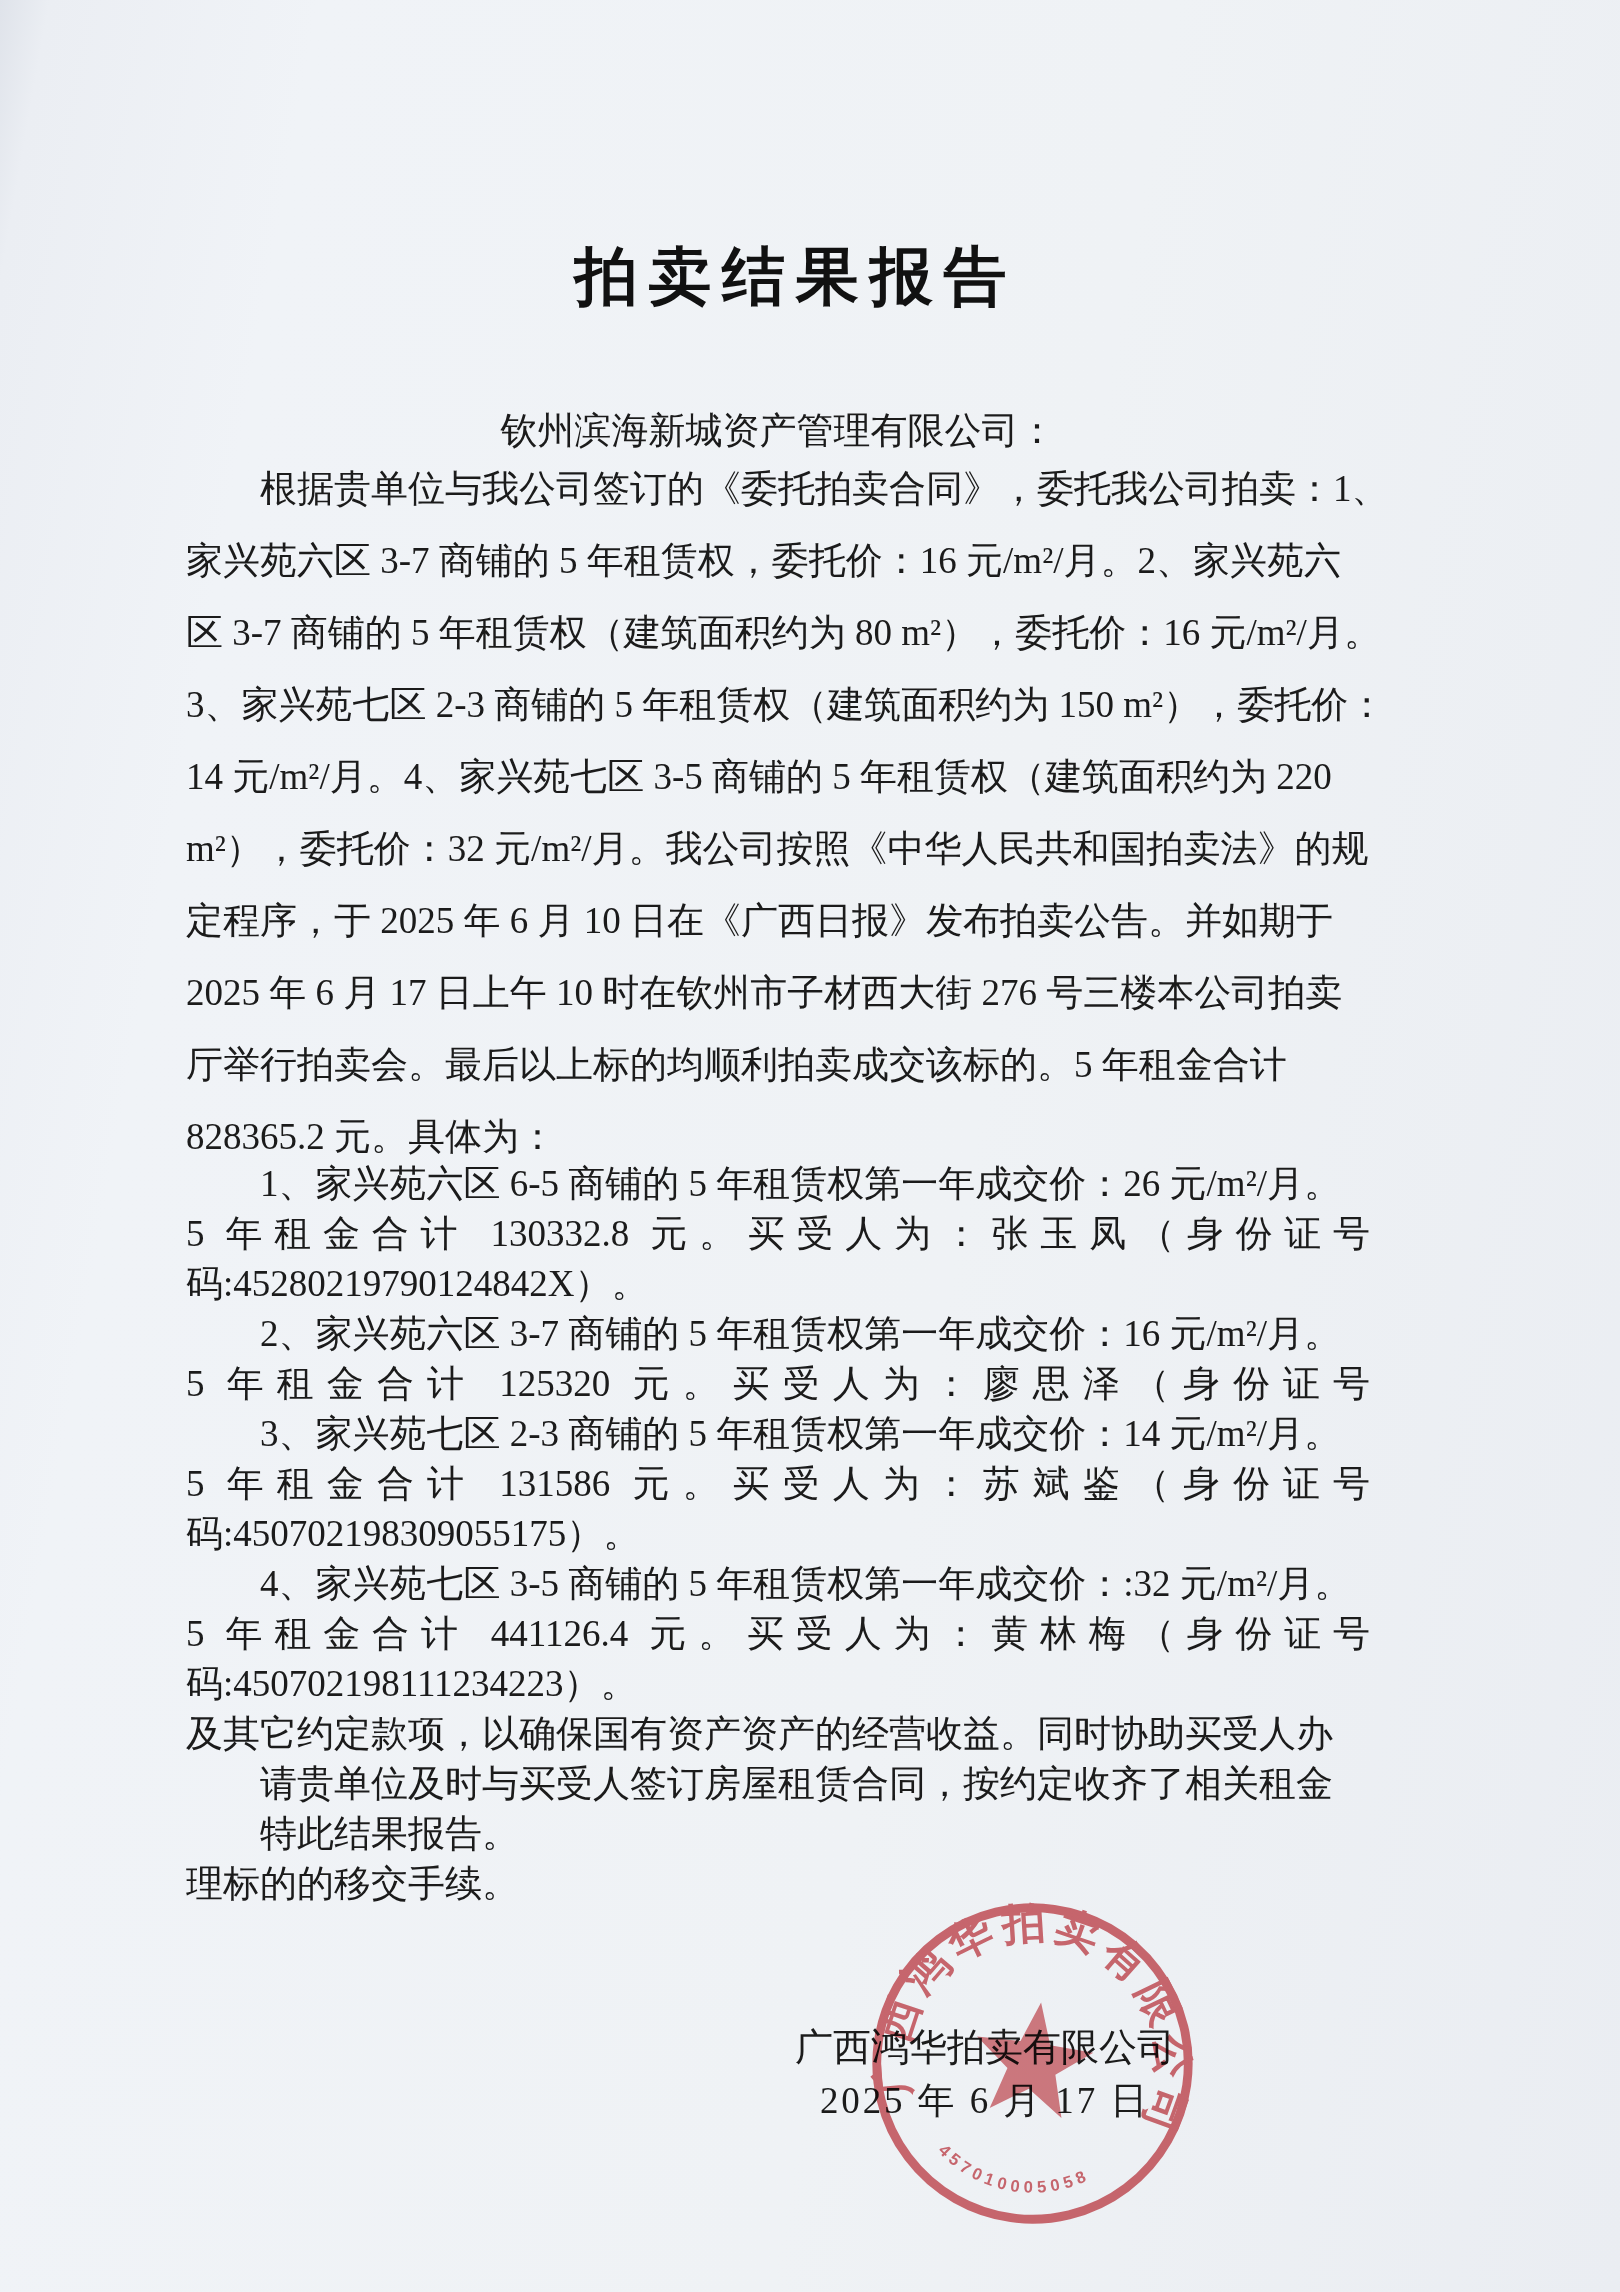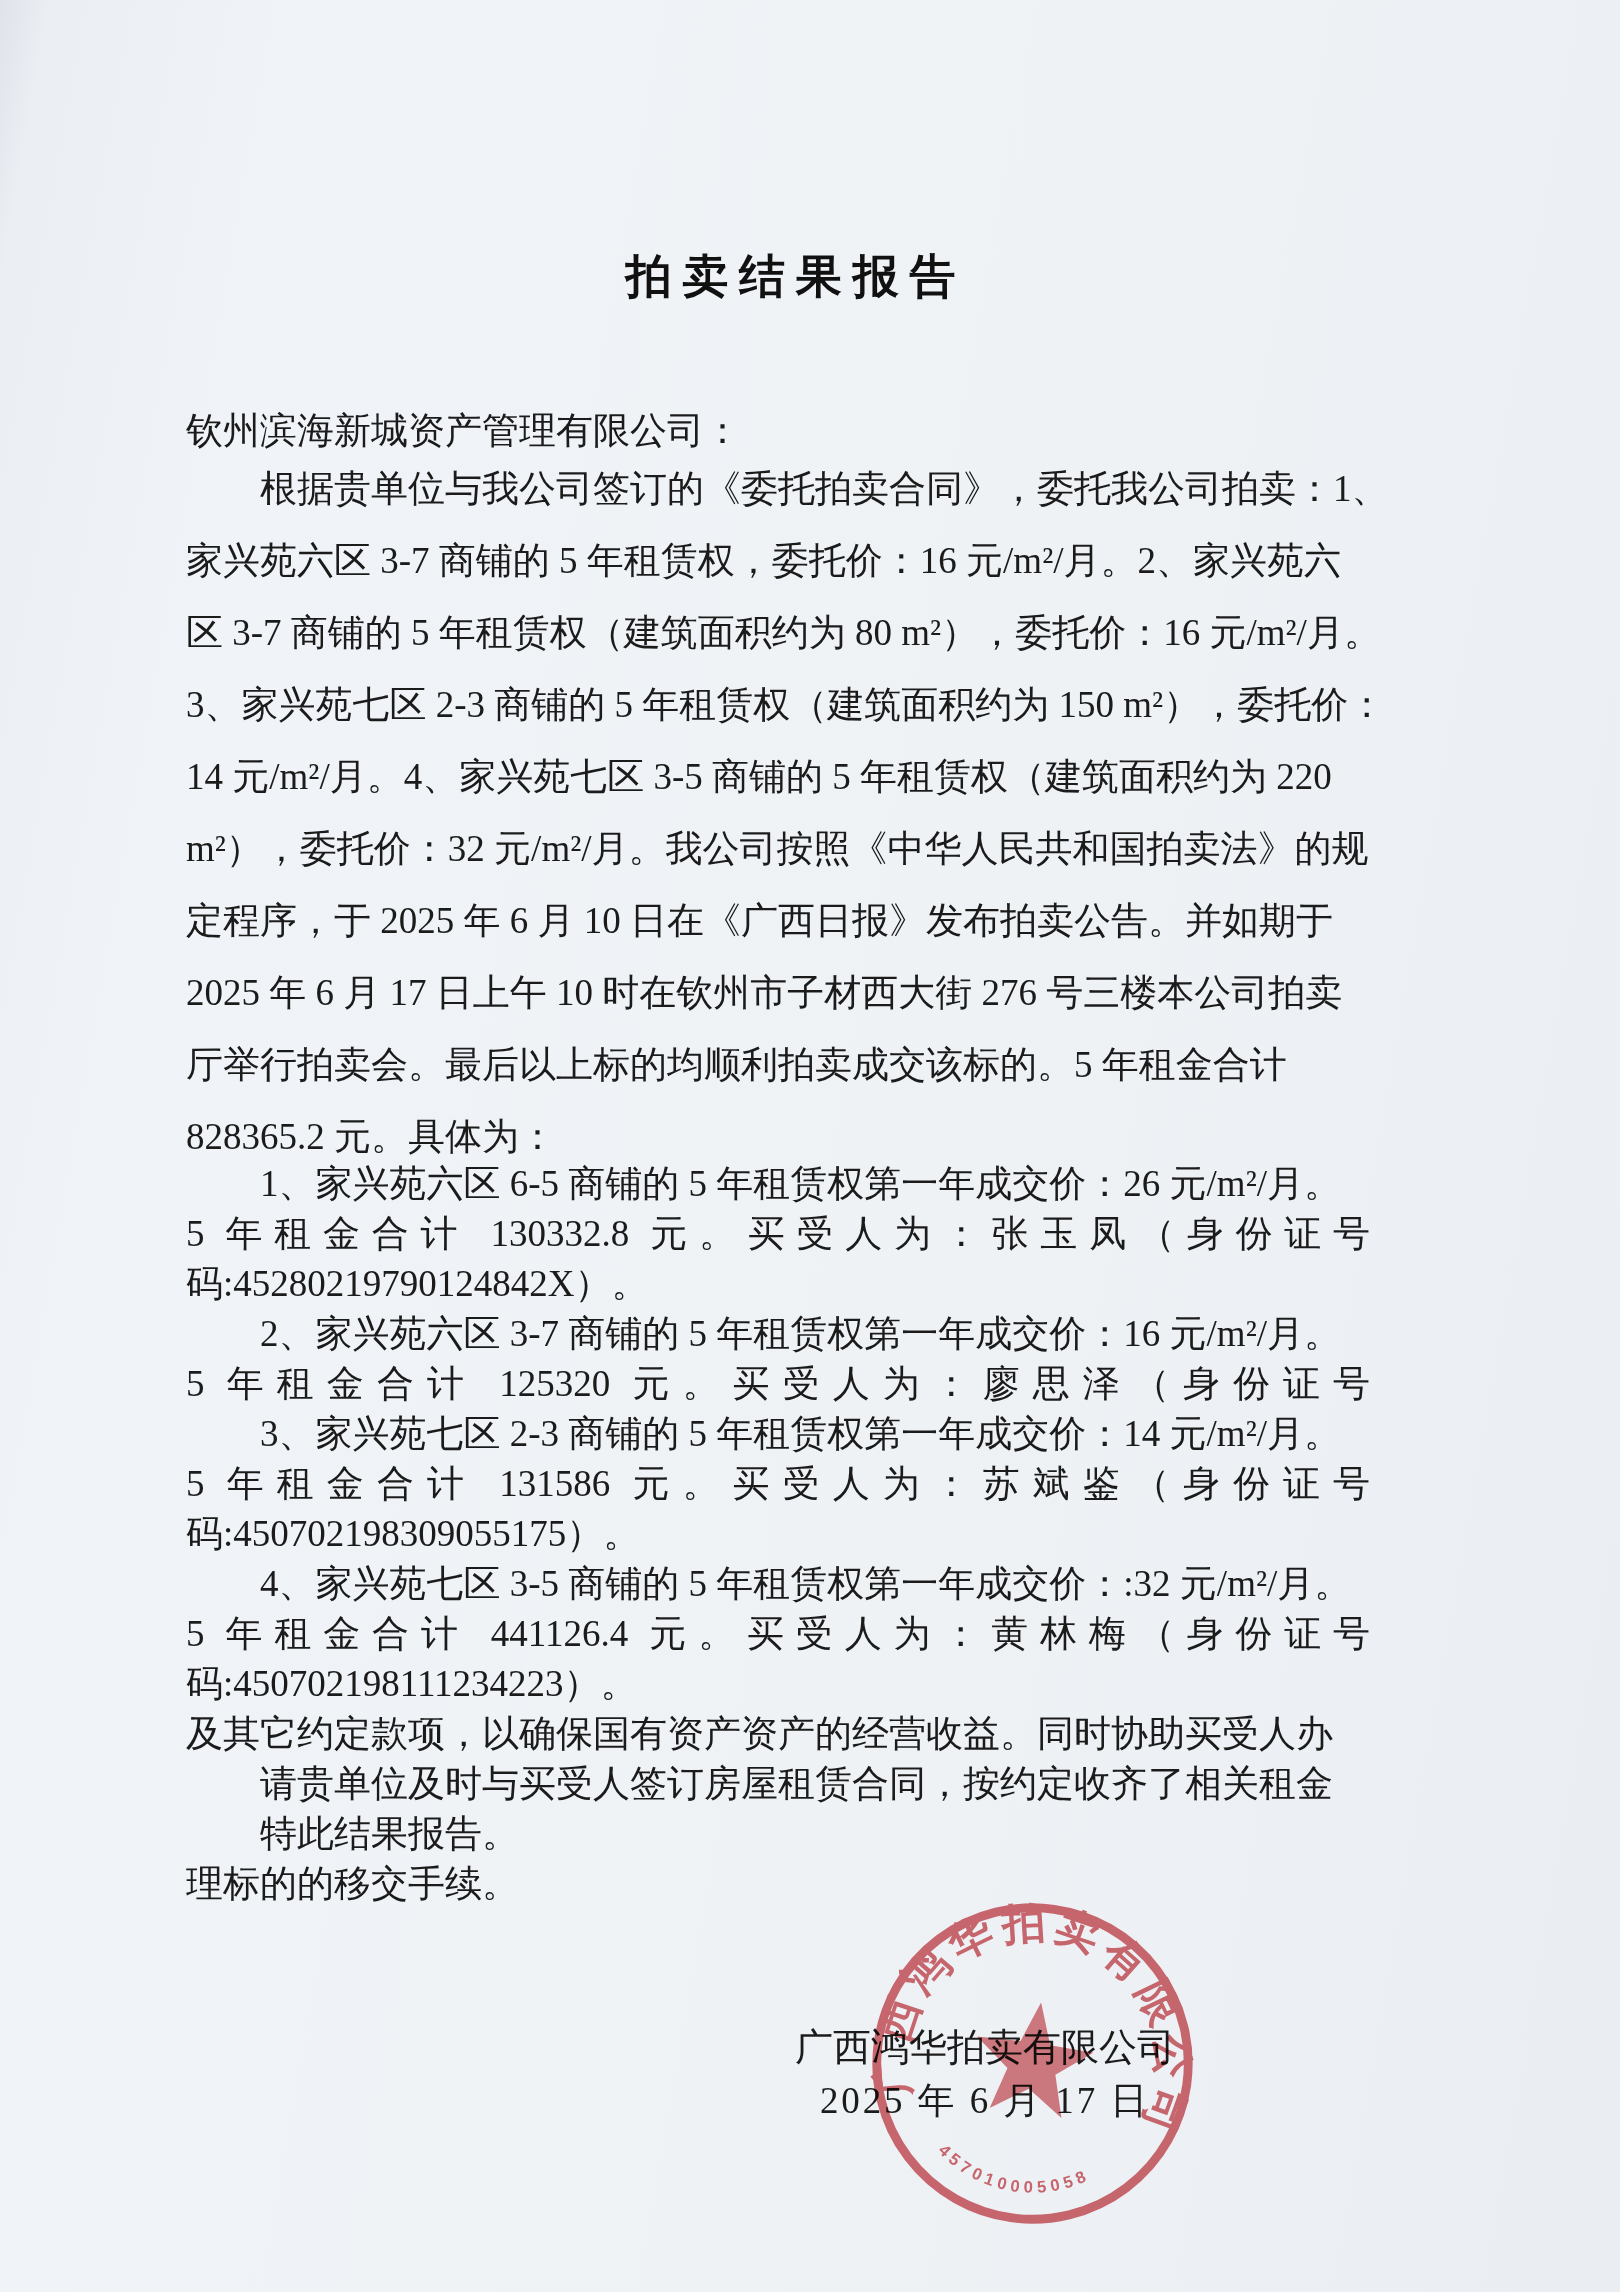--- a/index.html
+++ b/index.html
@@ -10,27 +10,27 @@
     overflow:hidden;
     background:
       linear-gradient(100deg, #dfe3ea 0px, #ebeef3 49px, #f0f3f7 314px, #eff2f5 58%, #eaedf2 100%);
     font-family:"Liberation Serif","DejaVu Serif",serif;
     color:#1b1b1b;
   }
   .title{
     position:absolute;top:245px;left:186px;width:1206px;
     text-align:center;
     font-family:"Liberation Sans","DejaVu Sans",sans-serif;
-    font-weight:700;font-size:46px;line-height:63px;letter-spacing:10.8px;
+    font-weight:700;font-size:63px;line-height:63px;letter-spacing:10.8px;
     padding-left:13.7px;box-sizing:border-box;
     color:#111;
   }
   .addressee{
     position:absolute;top:409px;left:186px;width:1184px;
-    font-size:37px;line-height:43px;white-space:nowrap;
+    font-size:37px;line-height:43px;white-space:nowrap;text-align:center;
   }
   .body-a{position:absolute;top:467px;left:186px;width:1184px;}
   .line-a{height:72px;line-height:44px;font-size:37px;white-space:nowrap;font-family:Liberation Serif, serif;}
   .body-b{position:absolute;top:1162px;left:186px;width:1184px;}
   .line-b{height:50px;line-height:44px;font-size:37px;white-space:nowrap;}
   .indent{text-indent:74px;}
   .stretch{white-space:normal;text-align:justify;text-align-last:justify;}
   .signature{
     position:absolute;top:2025px;left:691px;width:588px;
     text-align:center;

